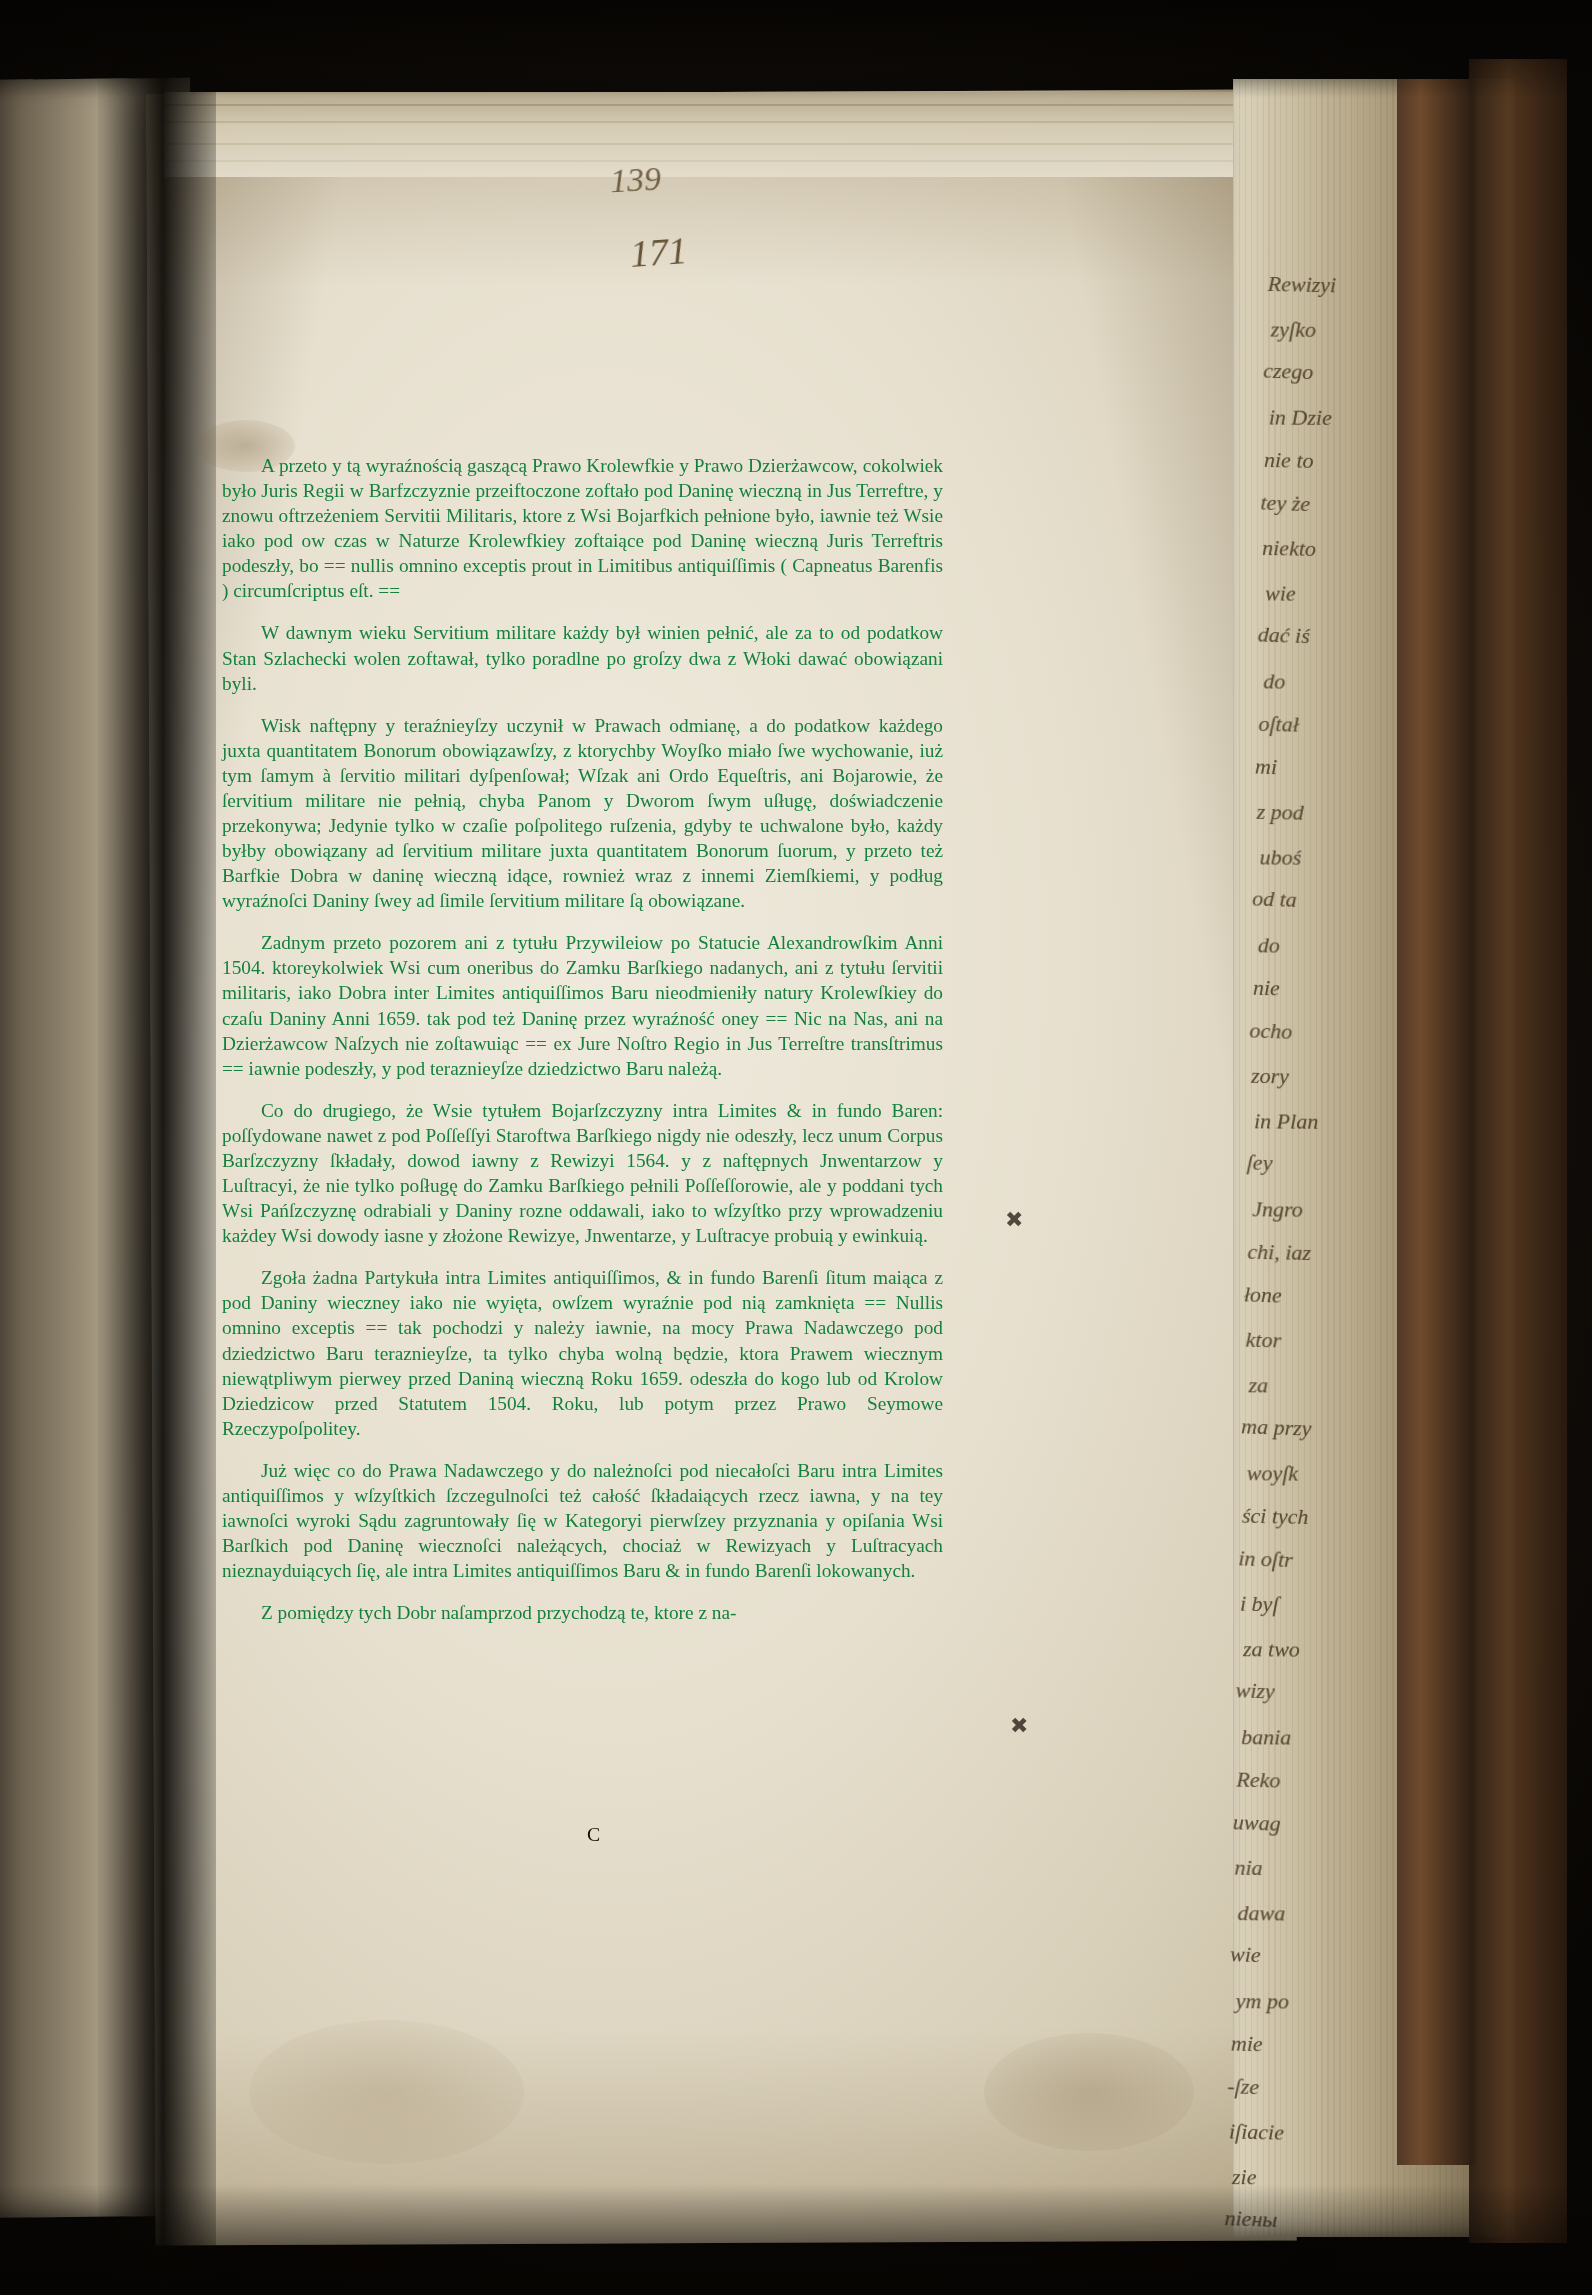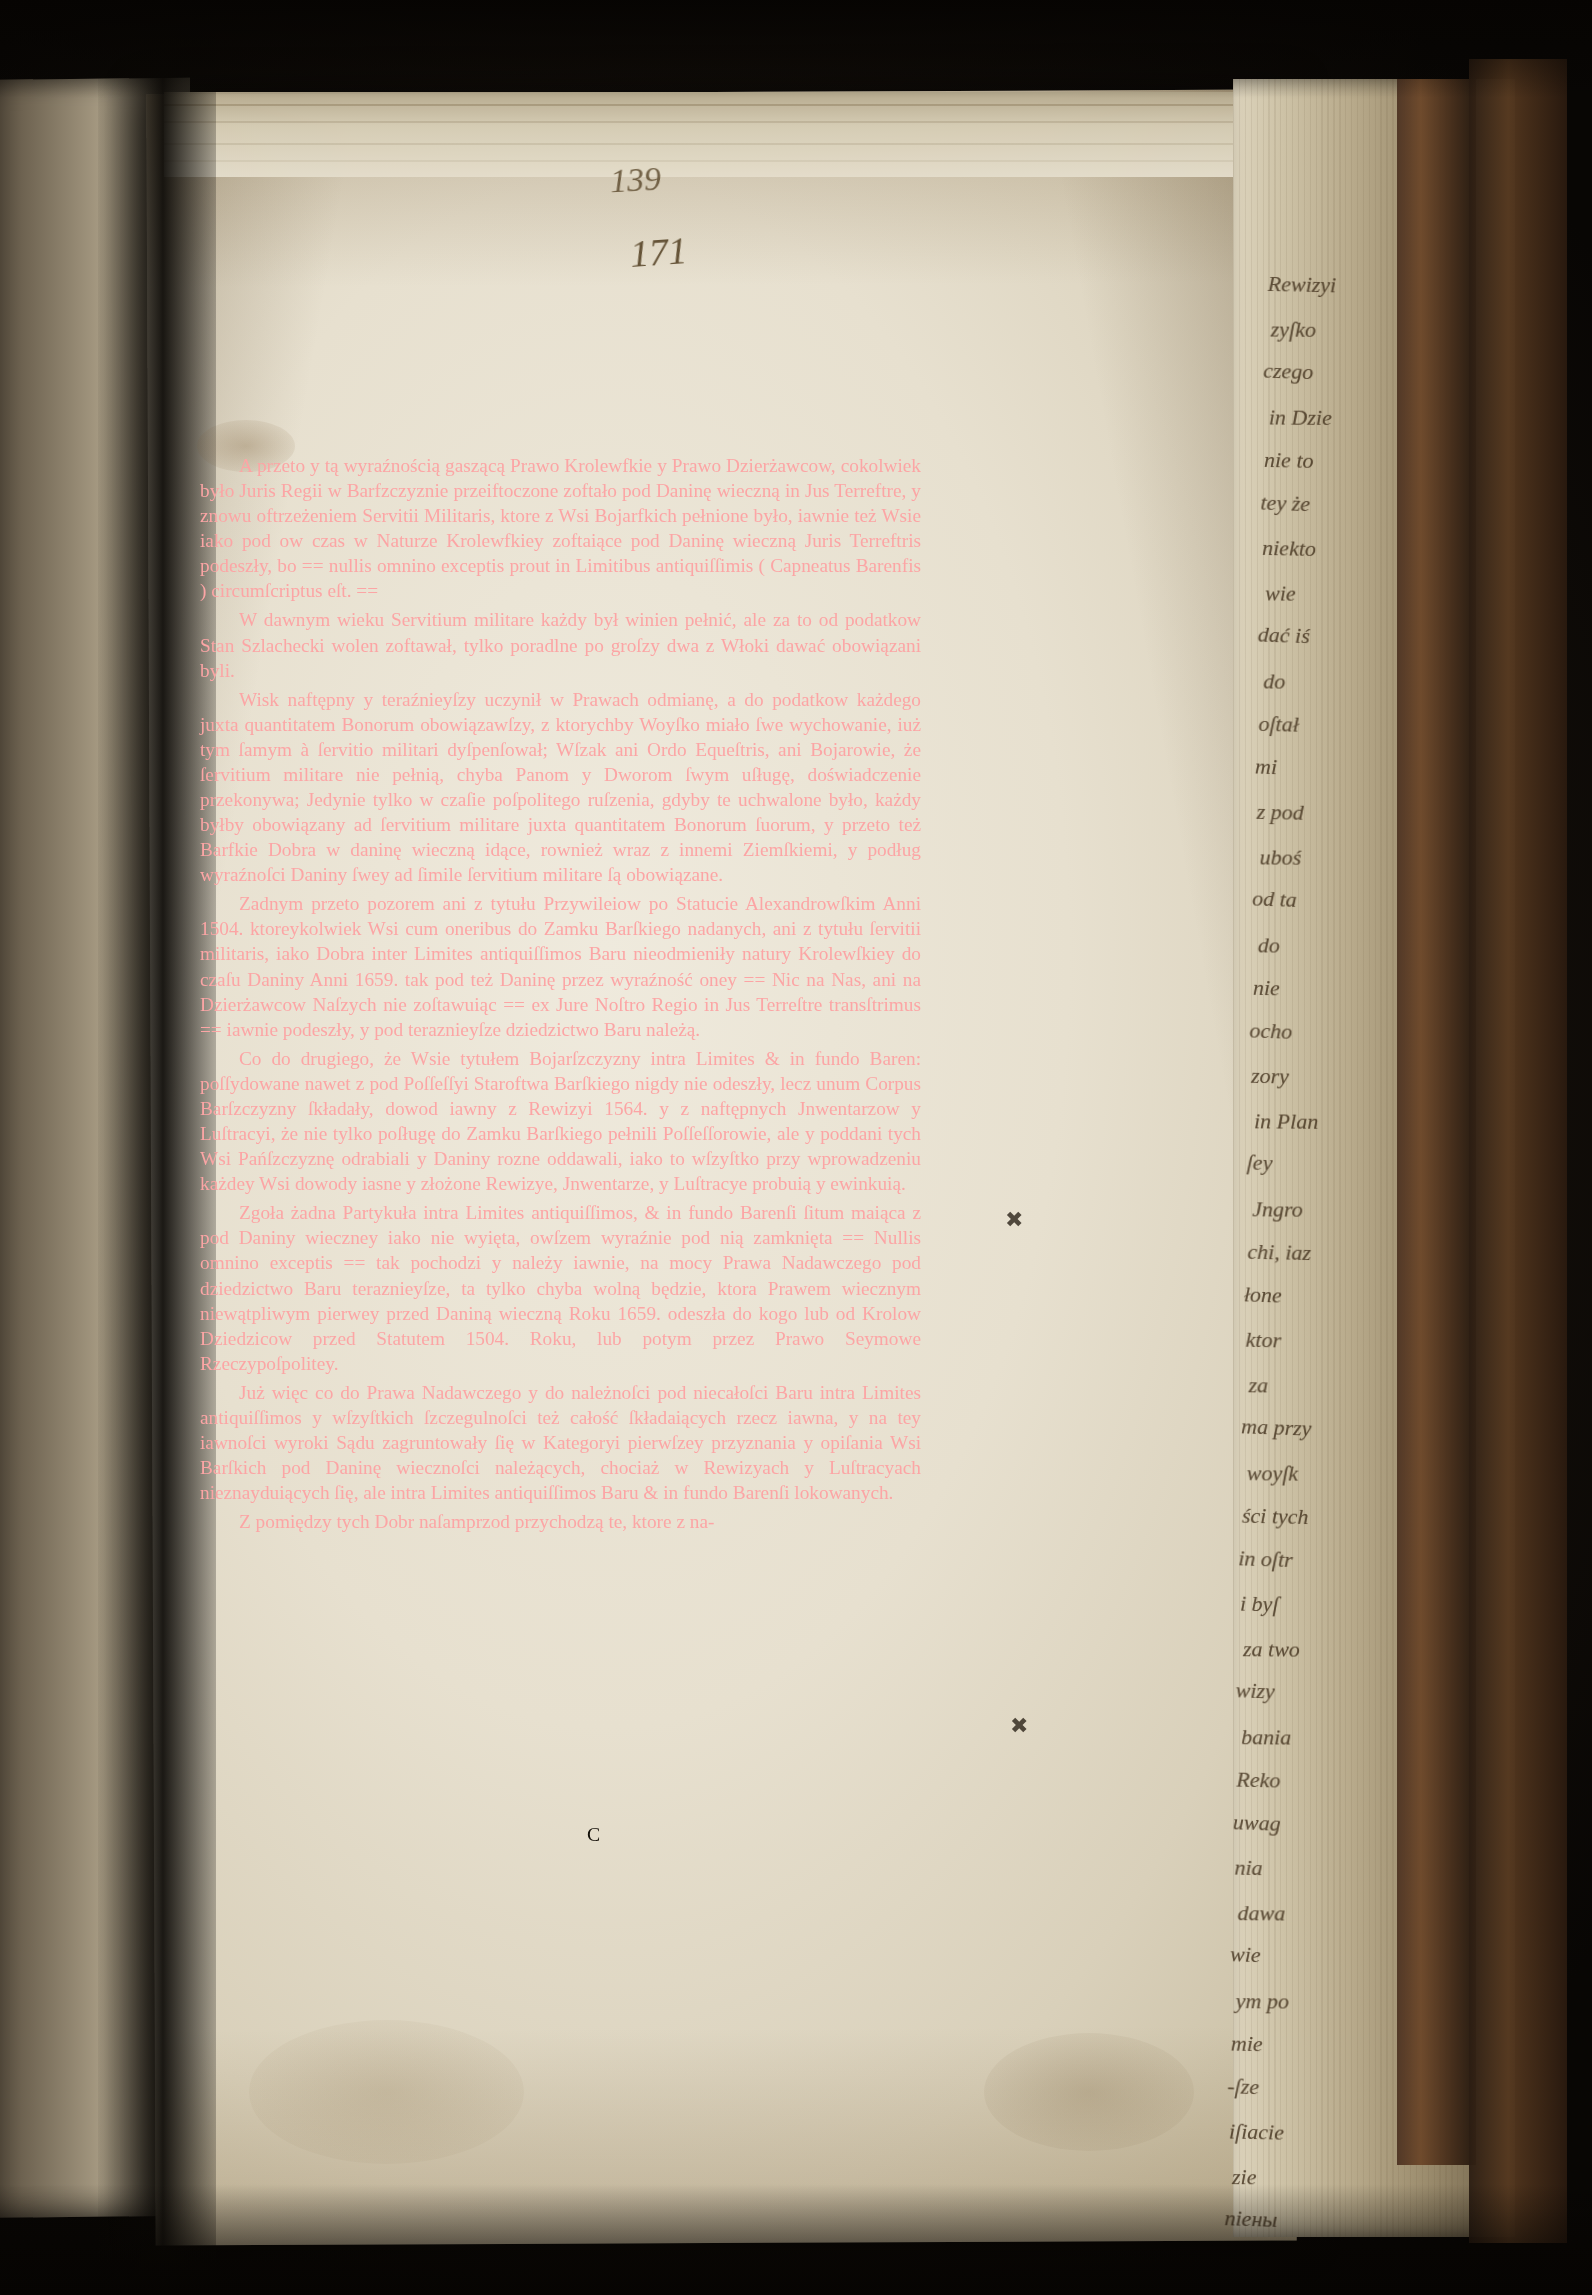--- a/index.html
+++ b/index.html
@@ -152,35 +152,35 @@
     white-space: nowrap;
     filter: blur(0.3px);
     text-shadow: 0 0 0.7px rgba(60,40,20,0.4);
   }
   .marginalia .ms-line:nth-child(even) { transform: translateX(3.9px) rotate(-0.8deg); }
   .marginalia .ms-line:nth-child(3n) { transform: translateX(-2.6px) rotate(0.7deg); }
 
   
   .textblock {
     position: absolute;
-    left: 200px;
+    left: 222px;
     top: 453px;
     width: 721px;
-    color: #fca5a5;
+    color: #15803d;
     font-size: 19.3px;
     line-height: 1.30;
     text-align: justify;
     text-justify: inter-word;
   }
   .textblock p {
     margin: 0 0 0 0;
     text-indent: 39px;
     hyphens: manual;
   }
-  .textblock p + p { margin-top: 4px; }
+  .textblock p + p { margin-top: 17px; }
 
   
   .folio-ms {
     position: absolute;
     font-family: "Liberation Serif", serif;
     font-style: italic;
     color: #4a3618;
     filter: blur(0.3px);
   }
   .folio-a { left: 610px; top: 161px; font-size: 34px; transform: rotate(-3deg); opacity: .72; }

